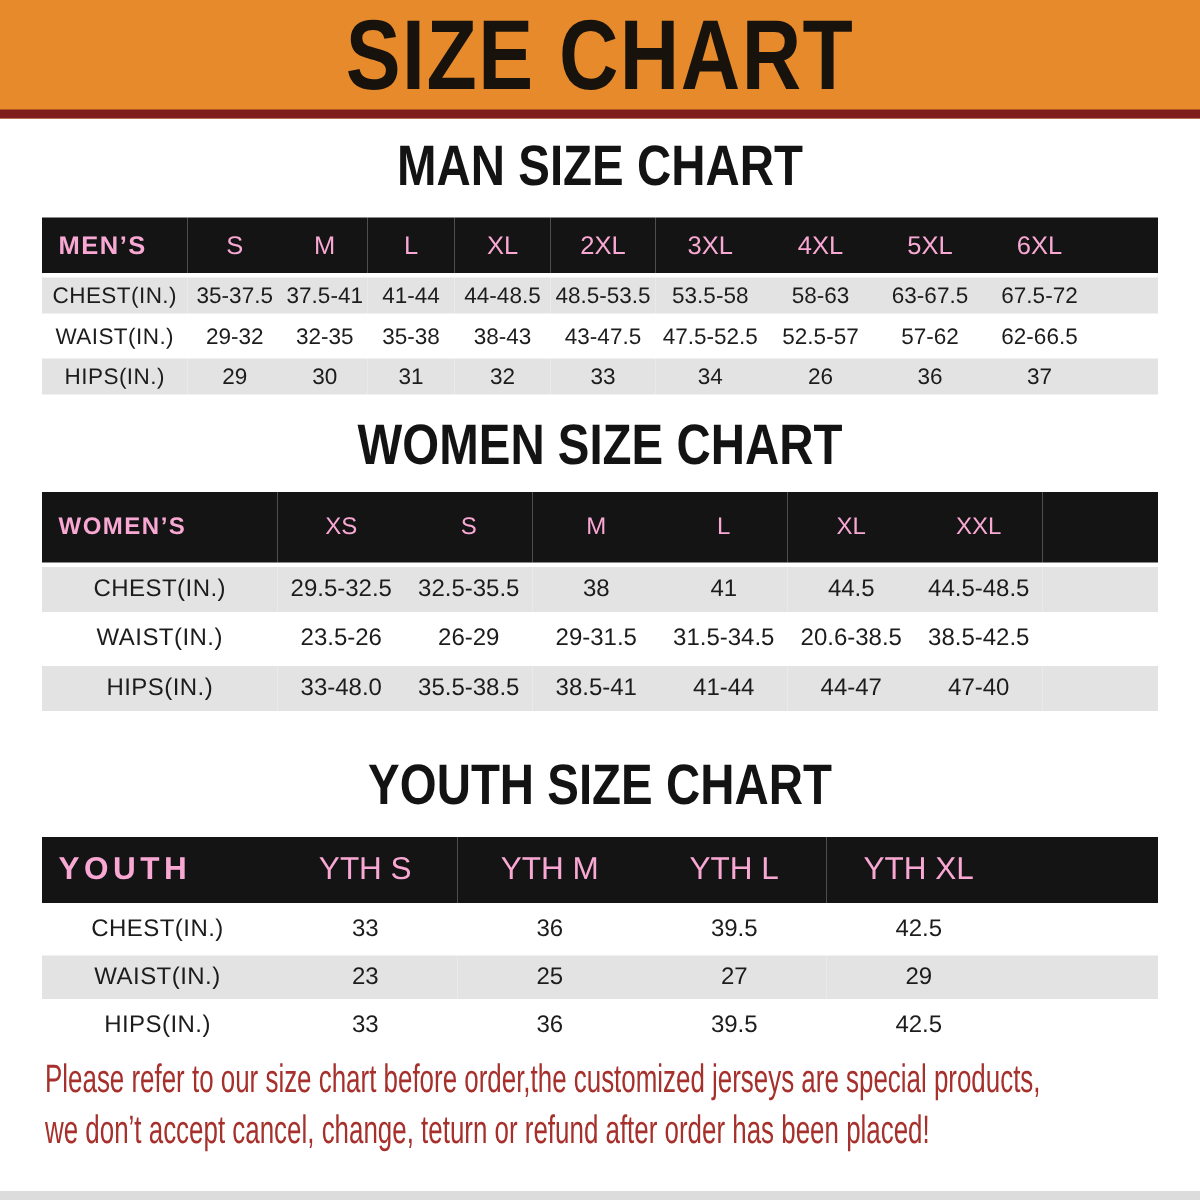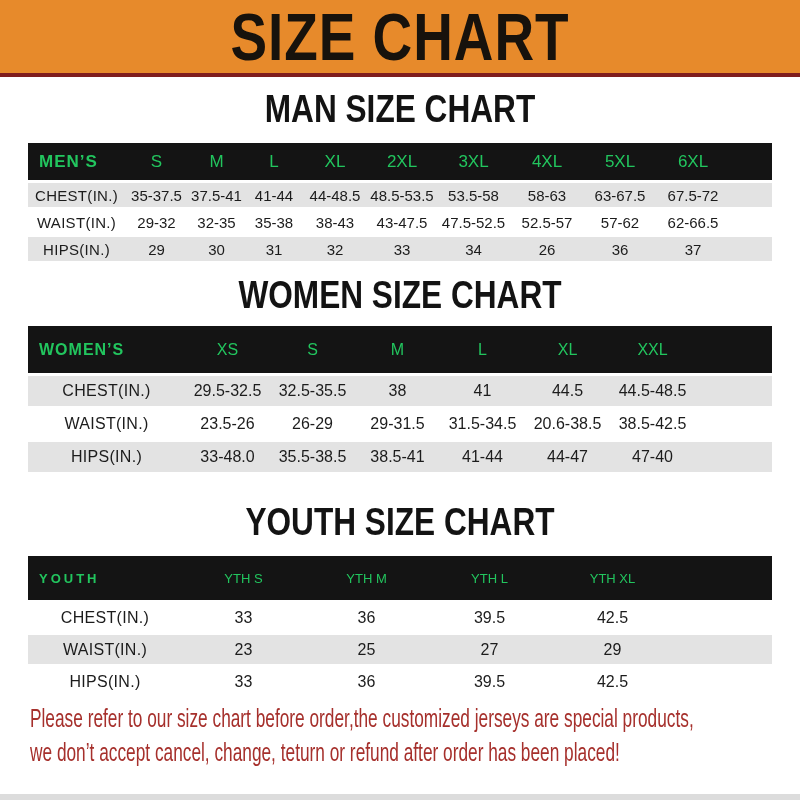--- a/index.html
+++ b/index.html
@@ -4,21 +4,21 @@
 <style>
   html,body{margin:0;padding:0;}
   body{
     width:800px;height:800px;overflow:hidden;background:#ffffff;
     font-family:"Liberation Sans","DejaVu Sans",sans-serif;
     position:relative;
   }
   .banner{
     height:73px;background:var(--banner-bg,#E78A2B);
     display:flex;align-items:center;justify-content:center;
-    border-bottom:4px solid #7f1d1d;
+    border-bottom:6px solid #7f1d1d;
   }
   .banner-title{
     font-size:56px;font-weight:bold;color:#17120c;
     letter-spacing:1px;transform:scale(0.98,1.18);
     white-space:nowrap;
   }
   .section-title{
     text-align:center;font-size:34px;font-weight:bold;color:#131313;
     line-height:38px;transform:scale(0.93,1.12);white-space:nowrap;
   }
@@ -26,28 +26,28 @@
   .t2{margin-top:12px;}
   .t3{margin-top:28px;}
   table{
     border-collapse:separate;border-spacing:0 3px;
     table-layout:fixed;width:744px;margin-left:28px;
   }
   table.men{margin-top:12px;}
   table.women{margin-top:9px;}
   table.youth{margin-top:12px;}
   th,td{padding:0;text-align:center;vertical-align:middle;overflow:hidden;}
-  thead th{background:var(--bar-bg,#141414);color:#22c55e;font-weight:normal;}
+  thead th{background:var(--bar-bg,#141414);color:#f9a8d4;font-weight:normal;}
   .hl{
     font-weight:bold;text-align:left;padding-left:11px;
     font-size:25px;letter-spacing:1px;white-space:nowrap;
   }
   table.men  thead th{height:37px;font-size:17px;}
   table.women thead th{height:47px;font-size:16px;}
-  table.youth thead th{height:44px;font-size:13px;}
+  table.youth thead th{height:44px;font-size:21px;}
   table.youth .hl{letter-spacing:3px;}
   tbody td{color:#1c1c1c;}
   table.men  tbody td{height:24px;font-size:15px;}
   table.women tbody td{height:30px;font-size:16px;}
   table.youth tbody td{height:29px;font-size:16px;}
   tr.g td{background:var(--stripe,#e3e3e3);}
   tr.w td{background:#ffffff;}
   .rl{letter-spacing:0.3px;}
   .footer{margin:2px 0 0 30px;color:var(--footer-red,#A6302C);text-align:right;}
   .footer-line{

